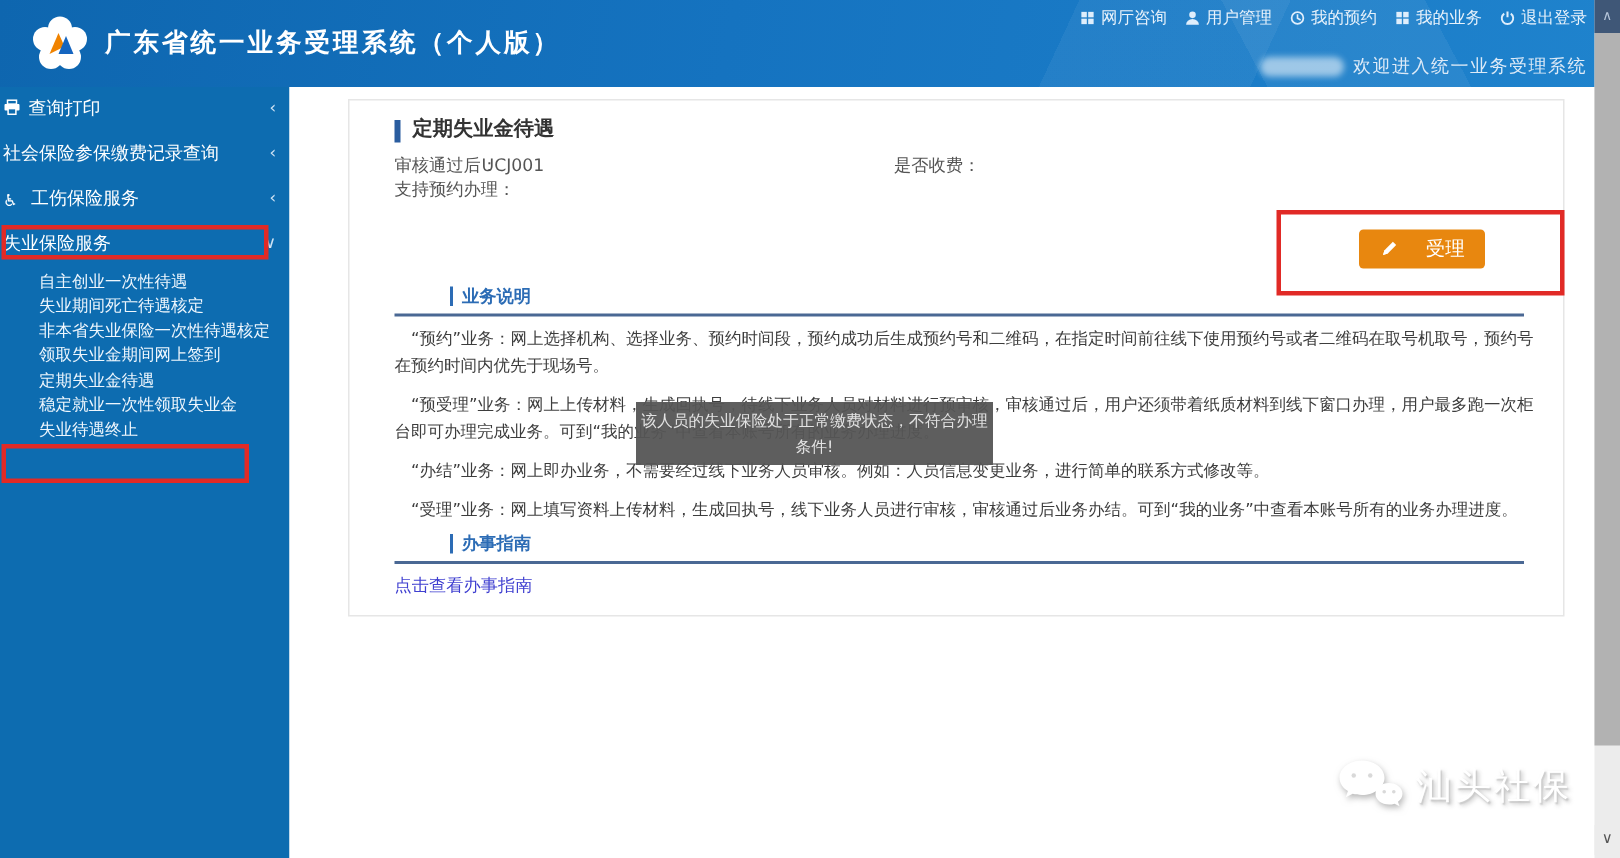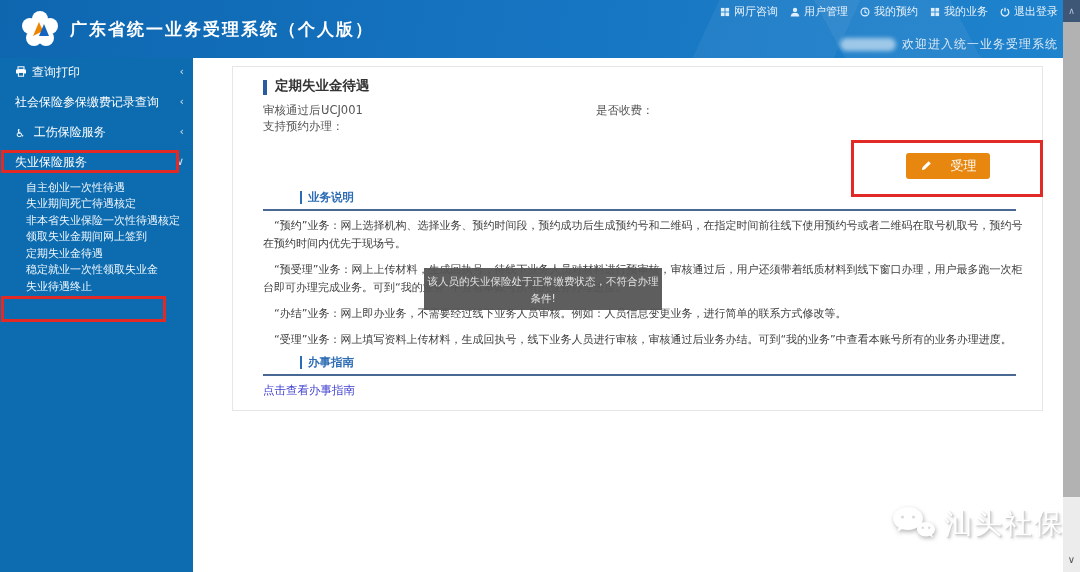--- a/index.html
+++ b/index.html
@@ -20,21 +20,21 @@
     color:#e8f2fb;font-size:11px;white-space:nowrap;}
   .nav-item{display:flex;align-items:center;gap:4px;cursor:pointer;}
   .nav-item svg{display:block;}
   .welcome-row{position:absolute;top:36px;right:22px;display:flex;align-items:center;gap:6px;margin-left:32px;}
   .redact{width:56px;height:13px;border-radius:7px;background:rgba(255,255,255,0.55);filter:blur(2px);}
   .welcome-text{color:#ddeaf7;font-size:12px;letter-spacing:1px;white-space:nowrap;}
 
   
   .sidebar{position:absolute;left:0;top:58px;width:193px;height:514px;background:#0d6cb0;}
   .side-item{position:absolute;left:0;width:193px;height:24px;line-height:24px;color:#ffffff;
-    font-size:12px;padding-left:15px;box-sizing:border-box;cursor:pointer;white-space:nowrap;}
+    font-size:12px;padding-left:2px;box-sizing:border-box;cursor:pointer;white-space:nowrap;}
   .side-item .sico{display:inline-block;vertical-align:-1px;margin-right:5px;}
   .side-chev{position:absolute;right:9px;top:0;font-size:11px;color:#cfe3f4;}
   .sub-item{position:absolute;left:0;width:193px;height:16px;line-height:16px;color:#eef6fd;
     font-size:11px;padding-left:26px;box-sizing:border-box;cursor:pointer;white-space:nowrap;}
 
   
   .main-bg{position:absolute;left:193px;top:58px;width:870px;height:514px;background:#ffffff;}
   .card{position:absolute;left:232px;top:66px;width:811px;height:345px;background:#ffffff;
     border:1px solid #e6e6e6;box-sizing:border-box;}
   .page-title-bar{position:absolute;left:30px;top:13px;width:4px;height:15px;background:#2a5d9f;}
@@ -57,21 +57,21 @@
     text-align:center;padding-top:5px;z-index:50;}
 
   
   .anno{position:absolute;border:3px solid #e12a26;box-sizing:border-box;z-index:60;pointer-events:none;}
   .anno-side1{left:1px;top:150px;width:178px;height:23px;}
   .anno-side2{left:1px;top:296px;width:165px;height:26px;}
   .anno-btn{left:851px;top:140px;width:192px;height:57px;}
 
   
   .watermark{position:absolute;left:890px;top:505px;display:flex;align-items:center;gap:8px;z-index:40;}
-  .wm-text{font-size:28px;color:#ffffff;letter-spacing:2px;
+  .wm-text{font-size:24px;color:#ffffff;letter-spacing:2px;
     text-shadow:1px 1px 1px #c9c9c9,2px 2px 3px rgba(120,120,120,0.45);}
   .wm-icon{filter:drop-shadow(1px 2px 2px rgba(110,110,110,0.5));}
 
   
   .scrollbar{position:absolute;right:0;top:0;width:17px;height:572px;background:#ececec;z-index:70;}
   .sb-up{position:absolute;top:0;left:0;width:17px;height:22px;background:#3f5777;
     color:#b6c6da;font-size:9px;text-align:center;line-height:22px;cursor:pointer;}
   .sb-thumb{position:absolute;top:22px;left:0;width:17px;height:475px;background:#b2b2b2;cursor:pointer;}
   .sb-down{position:absolute;bottom:2px;left:0;width:17px;height:20px;background:#ececec;
     color:#555;font-size:10px;text-align:center;line-height:20px;cursor:pointer;}

